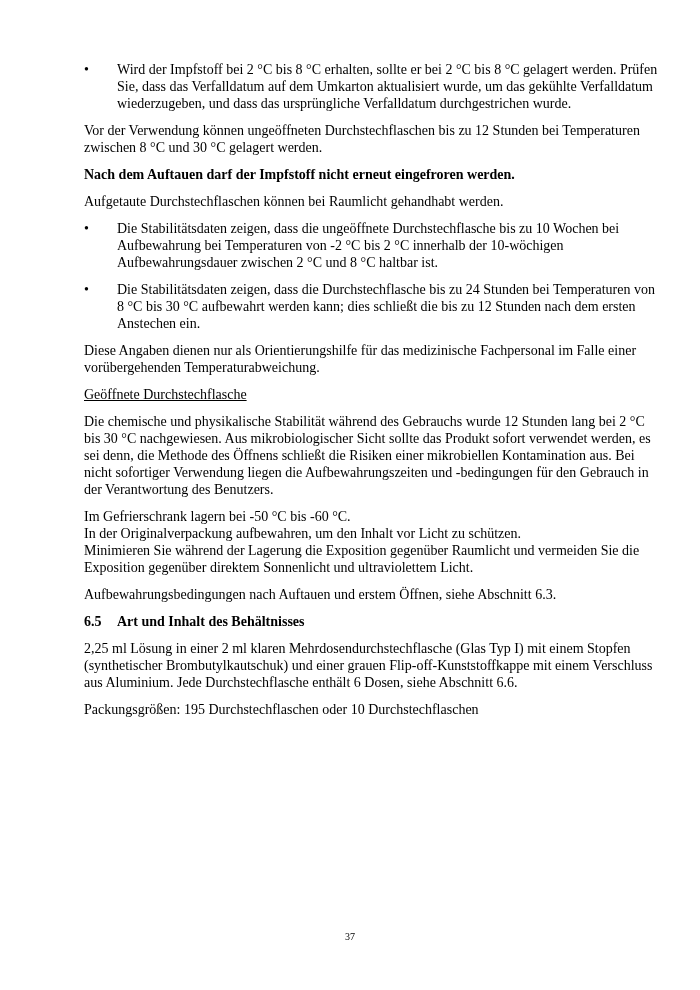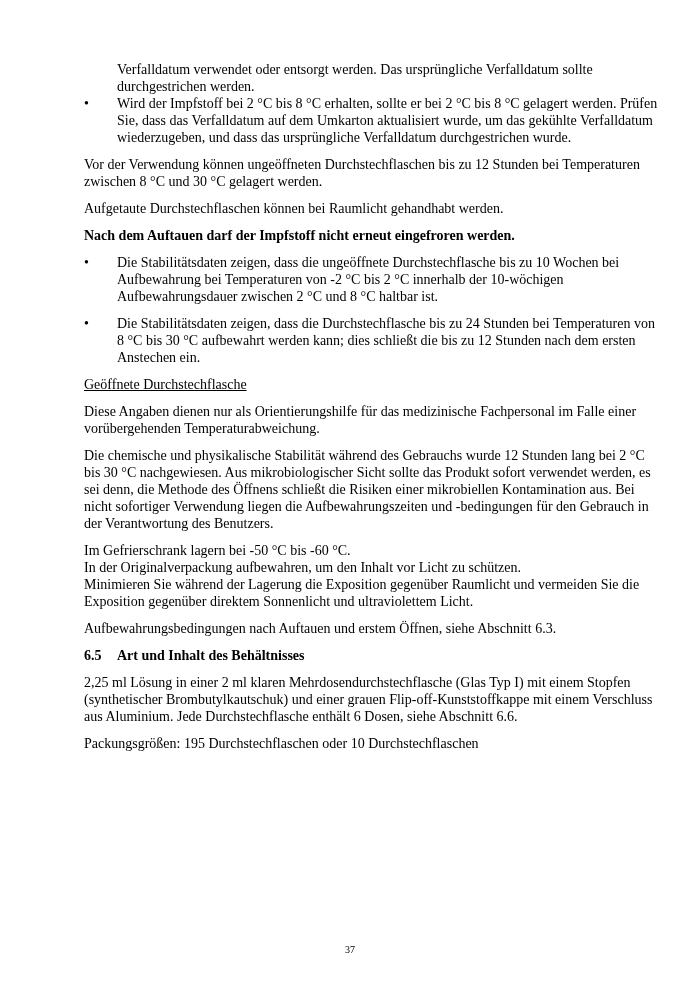--- a/index.html
+++ b/index.html
@@ -32,65 +32,62 @@
   .heading { font-weight: bold; margin: 0 0 10px 0; }
   .heading .hnum { display: inline-block; width: 33px; }
   .footer {
     position: absolute;
     top: 931px;
     left: 0;
     width: 700px;
     text-align: center;
     font-size: 10px;
     line-height: 12px;
-    margin-top: 13px;
   }
 </style>
 </head>
 <body>
 
 <div class="page">
   <div class="content">
 
-    <div class="block hang tight">Verfalldatum verwendet oder entsorgt werden. Das ursprüngliche Verfalldatum sollte
-durchgestrichen werden.</div>
 
     <div class="bullet">
       <span class="marker">•</span>
       <div class="btext">Wird der Impfstoff bei 2 °C bis 8 °C erhalten, sollte er bei 2 °C bis 8 °C gelagert werden. Prüfen
 Sie, dass das Verfalldatum auf dem Umkarton aktualisiert wurde, um das gekühlte Verfalldatum
 wiederzugeben, und dass das ursprüngliche Verfalldatum durchgestrichen wurde.</div>
     </div>
 
     <div class="block">Vor der Verwendung können ungeöffneten Durchstechflaschen bis zu 12 Stunden bei Temperaturen
 zwischen 8 °C und 30 °C gelagert werden.</div>
 
+    <div class="block bold">Nach dem Auftauen darf der Impfstoff nicht erneut eingefroren werden.</div>
+
     <div class="block">Aufgetaute Durchstechflaschen können bei Raumlicht gehandhabt werden.</div>
-
-    <div class="block bold">Nach dem Auftauen darf der Impfstoff nicht erneut eingefroren werden.</div>
 
 
     <div class="bullet tight">
       <span class="marker">•</span>
       <div class="btext">Die Stabilitätsdaten zeigen, dass die ungeöffnete Durchstechflasche bis zu 10 Wochen bei
 Aufbewahrung bei Temperaturen von -2 °C bis 2 °C innerhalb der 10-wöchigen
 Aufbewahrungsdauer zwischen 2 °C und 8 °C haltbar ist.</div>
     </div>
 
     <div class="bullet">
       <span class="marker">•</span>
       <div class="btext">Die Stabilitätsdaten zeigen, dass die Durchstechflasche bis zu 24 Stunden bei Temperaturen von
 8 °C bis 30 °C aufbewahrt werden kann; dies schließt die bis zu 12 Stunden nach dem ersten
 Anstechen ein.</div>
     </div>
 
-    <div class="block underline">Geöffnete Durchstechflasche</div>
-
     <div class="block">Diese Angaben dienen nur als Orientierungshilfe für das medizinische Fachpersonal im Falle einer
 vorübergehenden Temperaturabweichung.</div>
+
+    <div class="block underline">Geöffnete Durchstechflasche</div>
 
     <div class="block">Die chemische und physikalische Stabilität während des Gebrauchs wurde 12 Stunden lang bei 2 °C
 bis 30 °C nachgewiesen. Aus mikrobiologischer Sicht sollte das Produkt sofort verwendet werden, es
 sei denn, die Methode des Öffnens schließt die Risiken einer mikrobiellen Kontamination aus. Bei
 nicht sofortiger Verwendung liegen die Aufbewahrungszeiten und -bedingungen für den Gebrauch in
 der Verantwortung des Benutzers.</div>
 
 
     <div class="block">Im Gefrierschrank lagern bei -50 °C bis -60 °C.
 In der Originalverpackung aufbewahren, um den Inhalt vor Licht zu schützen.

